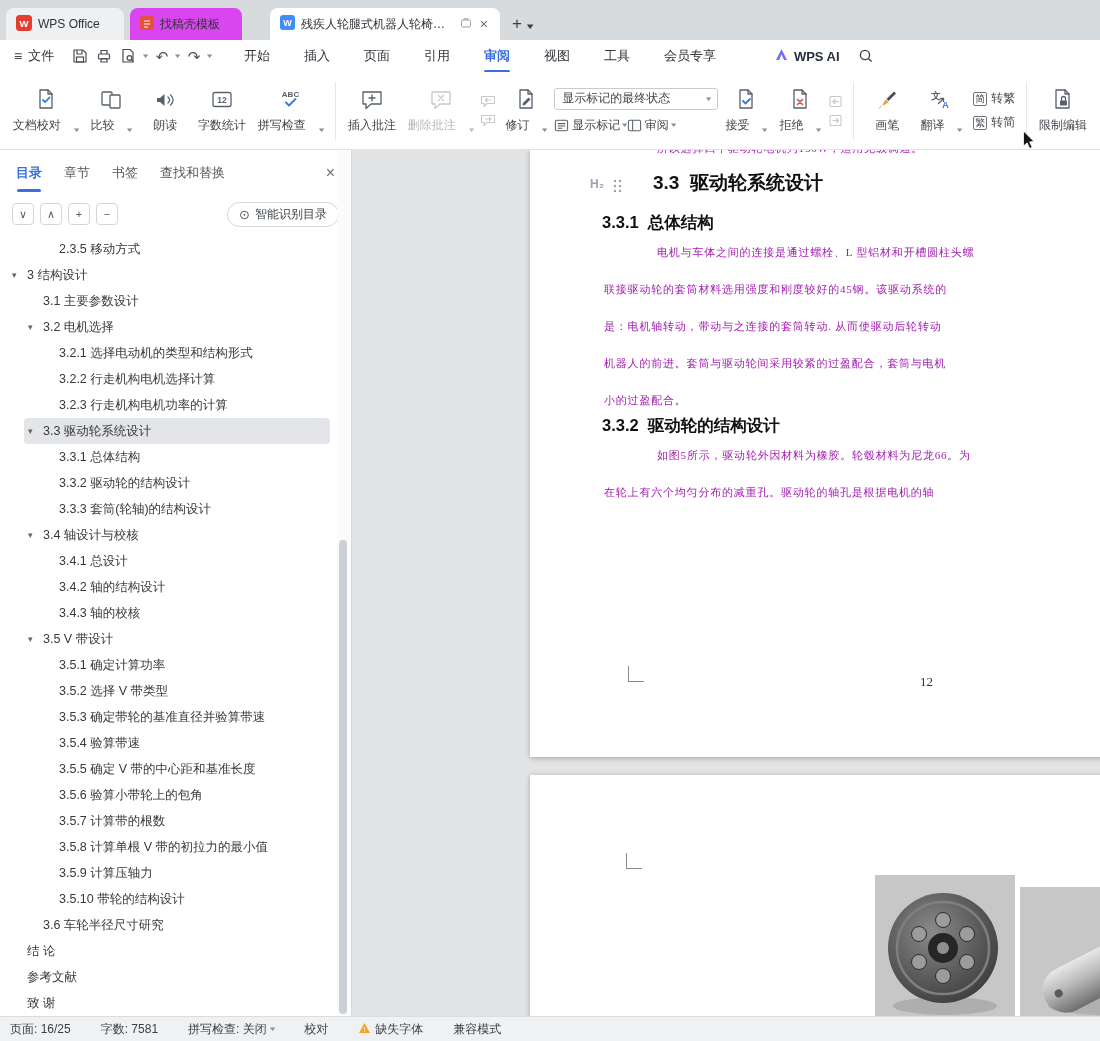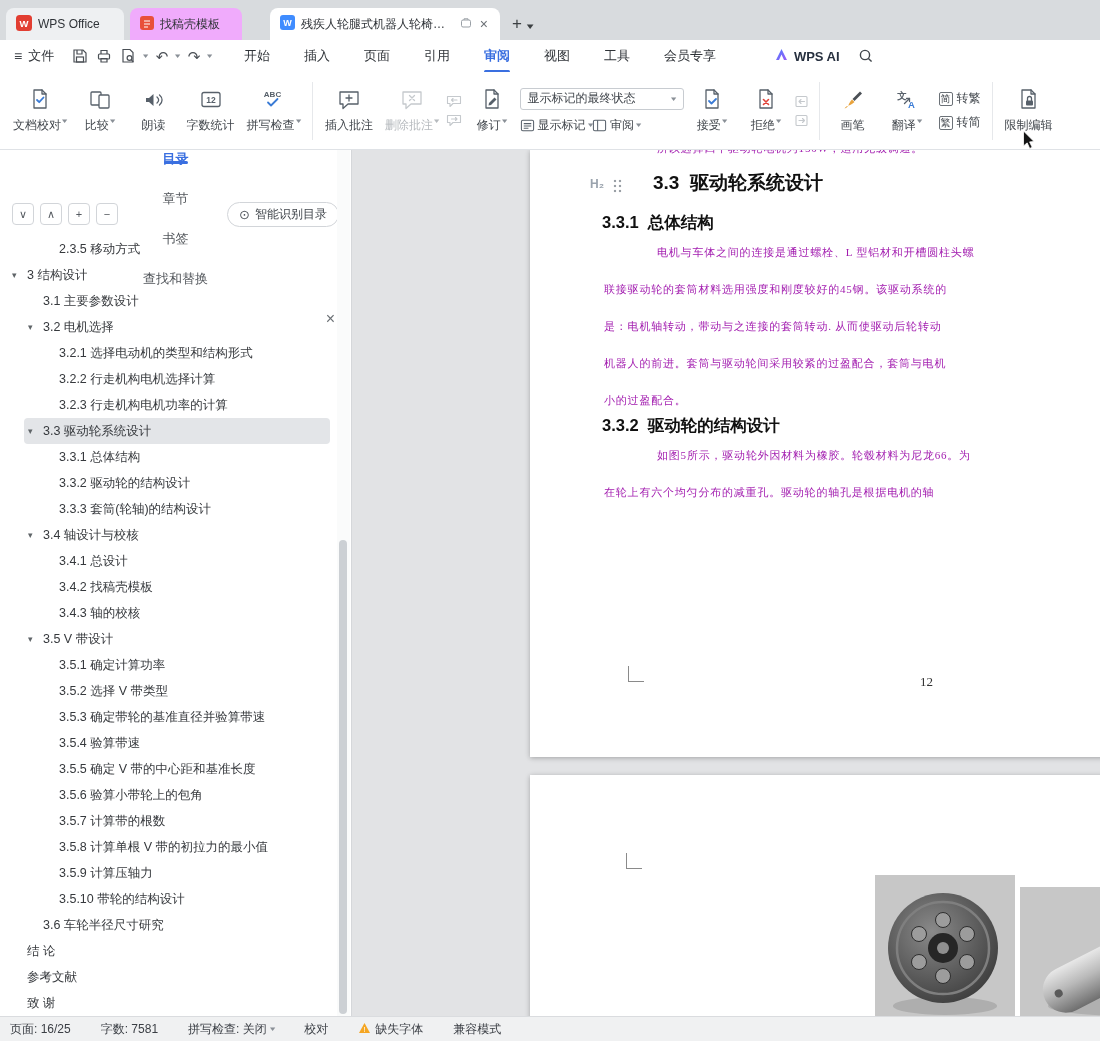--- a/index.html
+++ b/index.html
@@ -3,21 +3,21 @@
 <meta charset="utf-8">
 <style>
   * { box-sizing: border-box; margin: 0; padding: 0; }
   html,body { width:1100px; height:1041px; overflow:hidden; }
   body { font-family:"Liberation Sans","DejaVu Sans",sans-serif; position:relative; background:#e4e5e7; color:#2f3338; }
 
   
   .tabbar { position:absolute; top:0; left:0; width:1100px; height:40px; background:#d8dbde; display:flex; align-items:flex-end; padding:0 6px; }
   .tab { height:32px; display:flex; align-items:center; gap:6px; padding:0 10px; border-radius:8px 8px 0 0; font-size:12px; color:#2f3338; }
   .tab-home { background:#eef0f2; width:118px; }
-  .tab-template { background:#f0abfc; width:112px; margin-left:6px; }
+  .tab-template { background:#d946ef; width:112px; margin-left:6px; }
   .tab-doc { background:#ffffff; width:230px; margin-left:28px; }
   .tab-title { flex:1; white-space:nowrap; overflow:hidden; text-overflow:ellipsis; }
   .tab-x { color:#6b7075; font-size:14px; line-height:1; padding:0 2px; }
   .tab-new { font-size:17px; color:#3c4043; margin:0 4px 6px 12px; }
   .tab-list-caret { font-size:9px; color:#3c4043; margin:0 0 9px 2px; transform:scaleX(1.5); }
 
   
   .menubar { position:absolute; top:40px; left:0; width:1100px; height:32px; background:#fff; display:flex; align-items:center; padding:0 14px; font-size:13px; }
   .file-menu { display:flex; align-items:center; gap:6px; margin-right:18px; }
   .hamburger { font-size:14px; color:#41464c; }
@@ -29,39 +29,39 @@
   .menu-item { position:relative; padding:0 2px; color:#2f3338; }
   .menu-item.active { color:#3a6fe0; font-weight:700; }
   .menu-item.active::after { content:""; position:absolute; left:50%; transform:translateX(-50%); bottom:-8px; width:26px; height:3px; border-radius:2px; background:#3a6fe0; }
   .wpsai { display:flex; align-items:center; gap:5px; margin-left:56px; font-weight:700; color:#27303f; }
   .searchbtn { margin-left:18px; display:flex; align-items:center; }
 
   
   .ribbon { position:absolute; top:72px; left:0; width:1100px; height:78px; background:#fff; border-bottom:1px solid #dfe2e6; display:flex; align-items:center; padding:0 8px; gap:2px; }
   .bigbtn { min-width:52px; height:66px; display:flex; flex-direction:column; align-items:center; justify-content:center; gap:5px; border-radius:4px; padding:0 5px; }
   .bigbtn .ric svg { display:block; stroke:#57606a; fill:none; stroke-width:1.3; stroke-linecap:round; stroke-linejoin:round; }
-  .lbl { font-size:12px; color:#41464c; display:flex; align-items:flex-start; gap:2px; white-space:nowrap; }
+  .lbl { font-size:12px; color:#41464c; display:flex; align-items:flex-end; gap:14px; white-space:nowrap; }
   .caret { font-size:7px; color:#8a9097; transform:scaleX(1.5); }
   .dis .lbl, .dis .lbl span { color:#b6babe; }
   .dis .ric svg, .smallbtn.dis svg { stroke:#c5c9cd; }
   .sep { width:1px; height:58px; background:#e6e8eb; margin:0 5px; flex:none; }
   .stack { display:flex; flex-direction:column; gap:6px; justify-content:center; }
   .smallbtn svg { display:block; stroke:#57606a; fill:none; stroke-width:1.1; stroke-linecap:round; stroke-linejoin:round; }
   .rev-col { display:flex; flex-direction:column; gap:7px; justify-content:center; height:66px; margin:0 0; }
   .mkselect { width:164px; height:22px; border:1px solid #c8ccd1; border-radius:3px; display:flex; align-items:center; justify-content:space-between; padding:0 7px; font-size:12px; color:#41464c; background:#fff; }
   .mini-row { display:flex; align-items:center; }
   .minibtn { display:flex; align-items:center; gap:3px; font-size:12px; color:#41464c; }
   .minibtn svg { display:block; stroke:#57606a; fill:none; stroke-width:1.1; }
   .cjk-col { display:flex; flex-direction:column; gap:7px; margin:0 4px; }
   .cjk-btn { display:flex; align-items:center; gap:4px; font-size:12px; color:#41464c; white-space:nowrap; }
   .minichar { font-size:10px; line-height:12px; border:1px solid #6b7177; border-radius:2px; padding:0 1px; color:#41464c; }
 
   
   .sidebar { position:absolute; top:150px; left:0; width:352px; height:866px; background:#fff; border-right:1px solid #d5d7da; }
-  .side-tabs { display:flex; align-items:center; gap:22px; padding:0 16px; height:46px; font-size:13px; color:#53575c;flex-direction:column; }
+  .side-tabs { display:flex; align-items:center; gap:22px; padding:0 16px; height:46px; font-size:13px; color:#53575c; }
   .side-tab { height:46px; display:flex; align-items:center; position:relative; }
   .side-tab.active { color:#3a6fe0; font-weight:700; }
   .side-tab.active::after { content:""; position:absolute; left:50%; transform:translateX(-50%); bottom:4px; width:24px; height:3px; border-radius:2px; background:#3a6fe0; }
   .side-close { margin-left:auto; font-size:16px; color:#6b7075; }
   .side-toolbar { display:flex; align-items:center; justify-content:space-between; padding:0 12px; height:36px; }
   .navbtns { display:flex; gap:6px; }
   .sqbtn { width:22px; height:22px; border:1px solid #d2d5d9; border-radius:4px; display:flex; align-items:center; justify-content:center; font-size:11px; color:#555a60; background:#fff; }
   .smartbtn { display:flex; align-items:center; gap:5px; height:25px; padding:0 11px; border:1px solid #d2d5d9; border-radius:13px; font-size:12px; color:#41464c; background:#fff; }
   .smartbtn .circ { font-size:13px; color:#555a60; line-height:1; }
   .toc { position:absolute; top:86px; bottom:0; left:0; right:15px; overflow:hidden; font-size:12.5px; color:#36393d; }
@@ -503,21 +503,21 @@
       <div class="toc-row lvl1">
         <span class="toc-arrow">▾</span>
         <span class="toc-label">3.4 轴设计与校核</span>
       </div>
       <div class="toc-row lvl2">
         <span class="toc-arrow"></span>
         <span class="toc-label">3.4.1 总设计</span>
       </div>
       <div class="toc-row lvl2">
         <span class="toc-arrow"></span>
-        <span class="toc-label">3.4.2 找稿壳模板</span>
+        <span class="toc-label">3.4.2 轴的结构设计</span>
       </div>
       <div class="toc-row lvl2">
         <span class="toc-arrow"></span>
         <span class="toc-label">3.4.3 轴的校核</span>
       </div>
       <div class="toc-row lvl1">
         <span class="toc-arrow">▾</span>
         <span class="toc-label">3.5 V 带设计</span>
       </div>
       <div class="toc-row lvl2">

